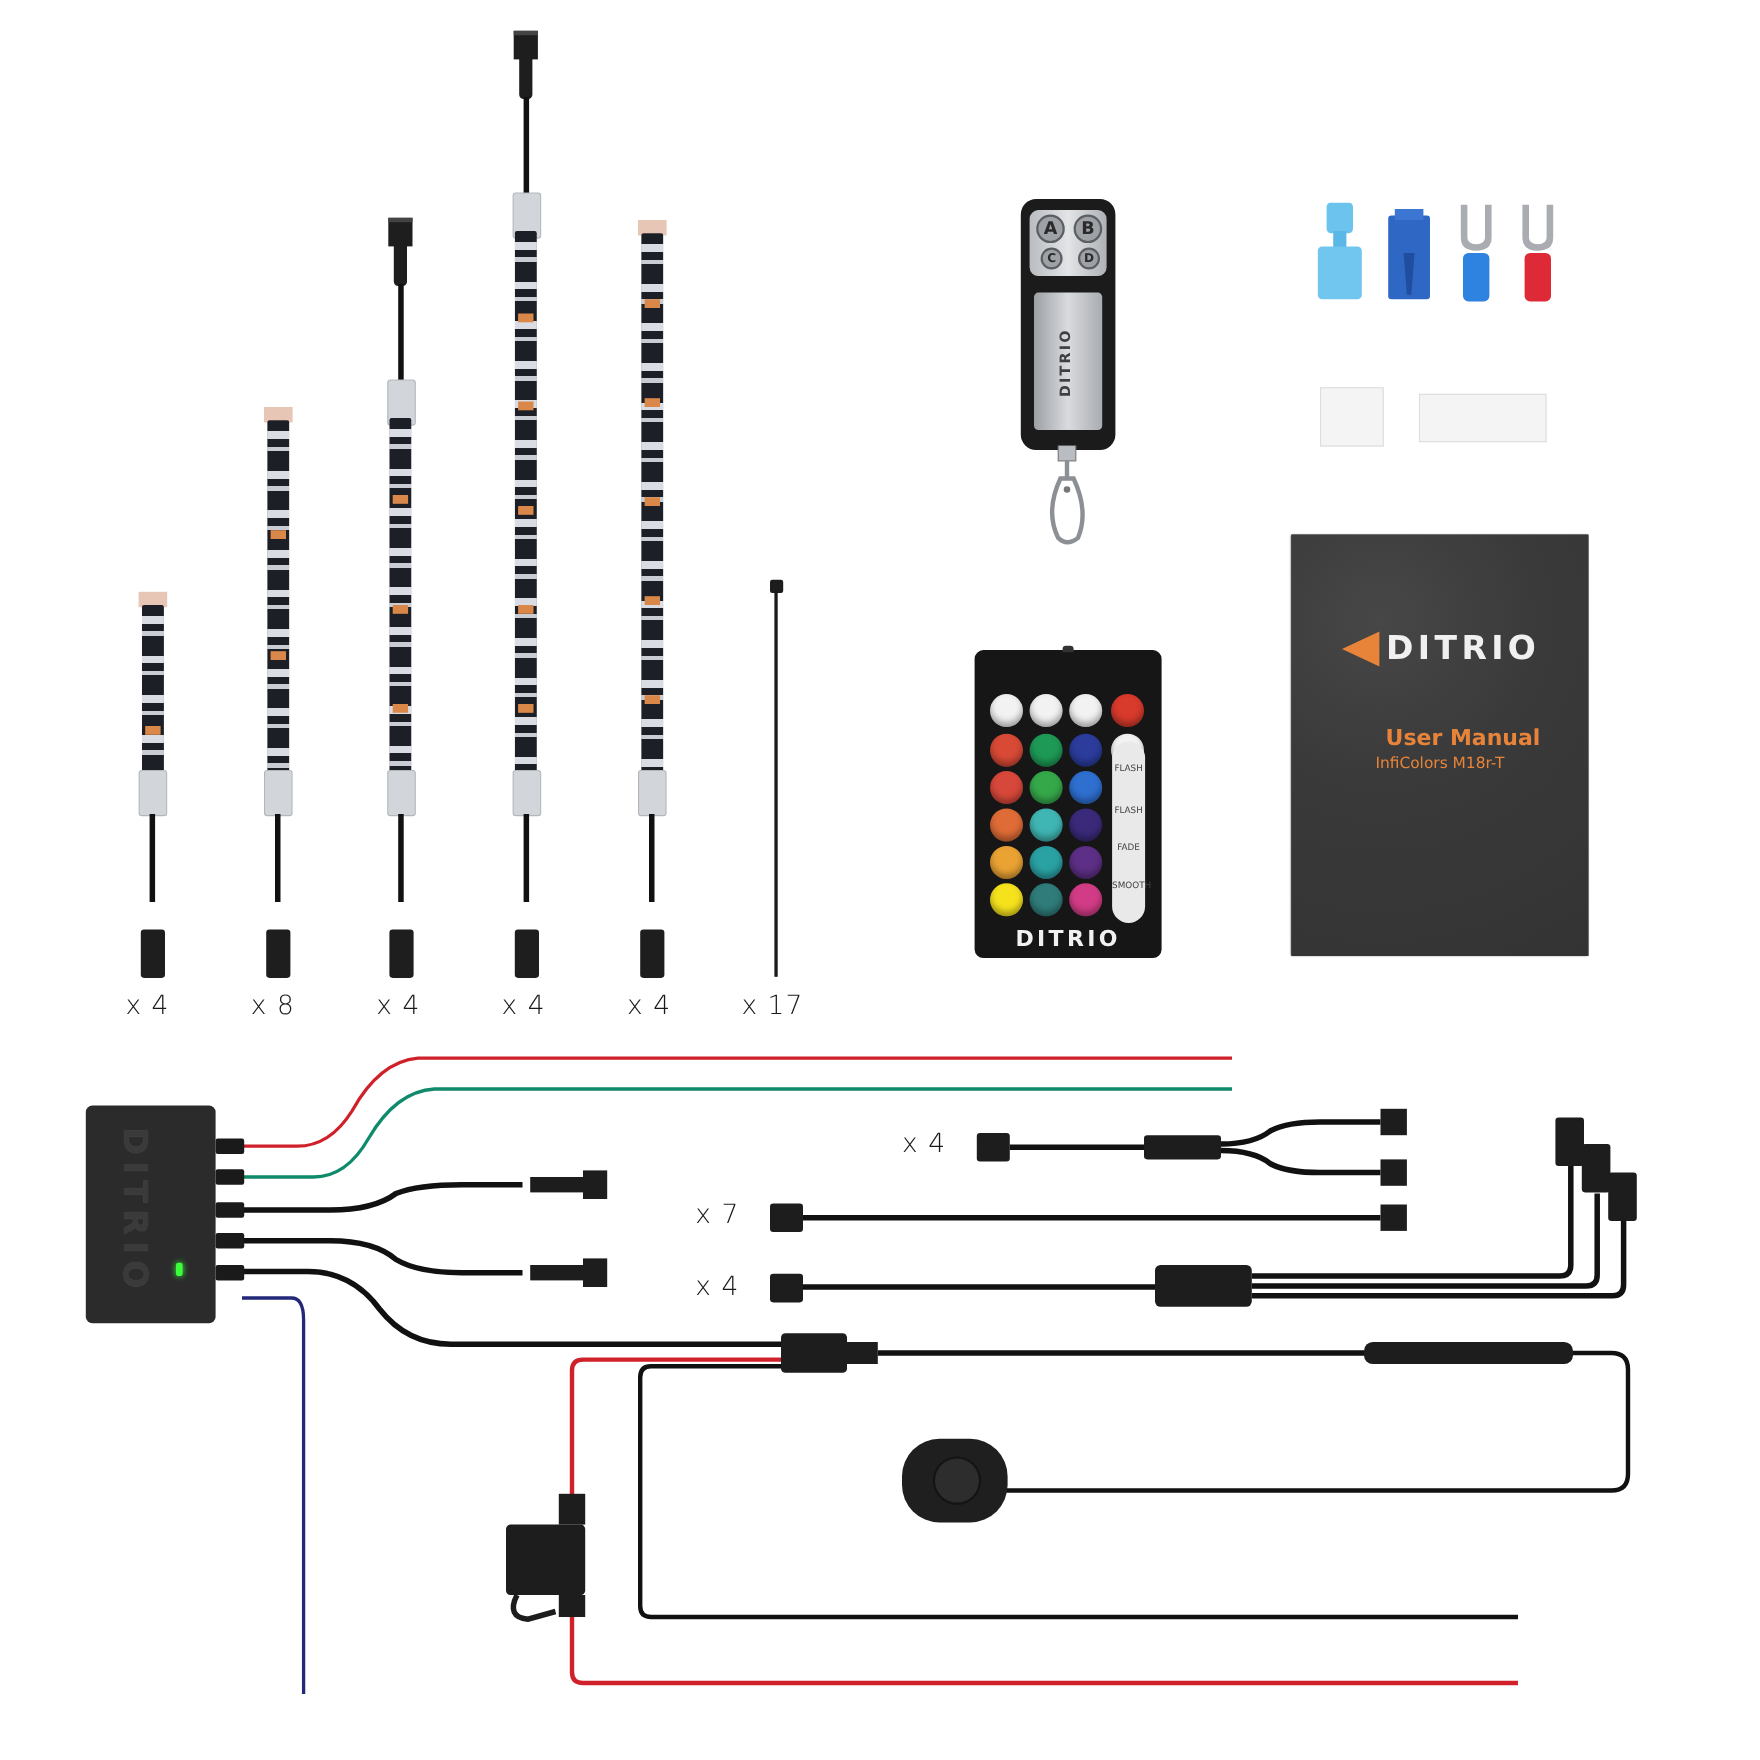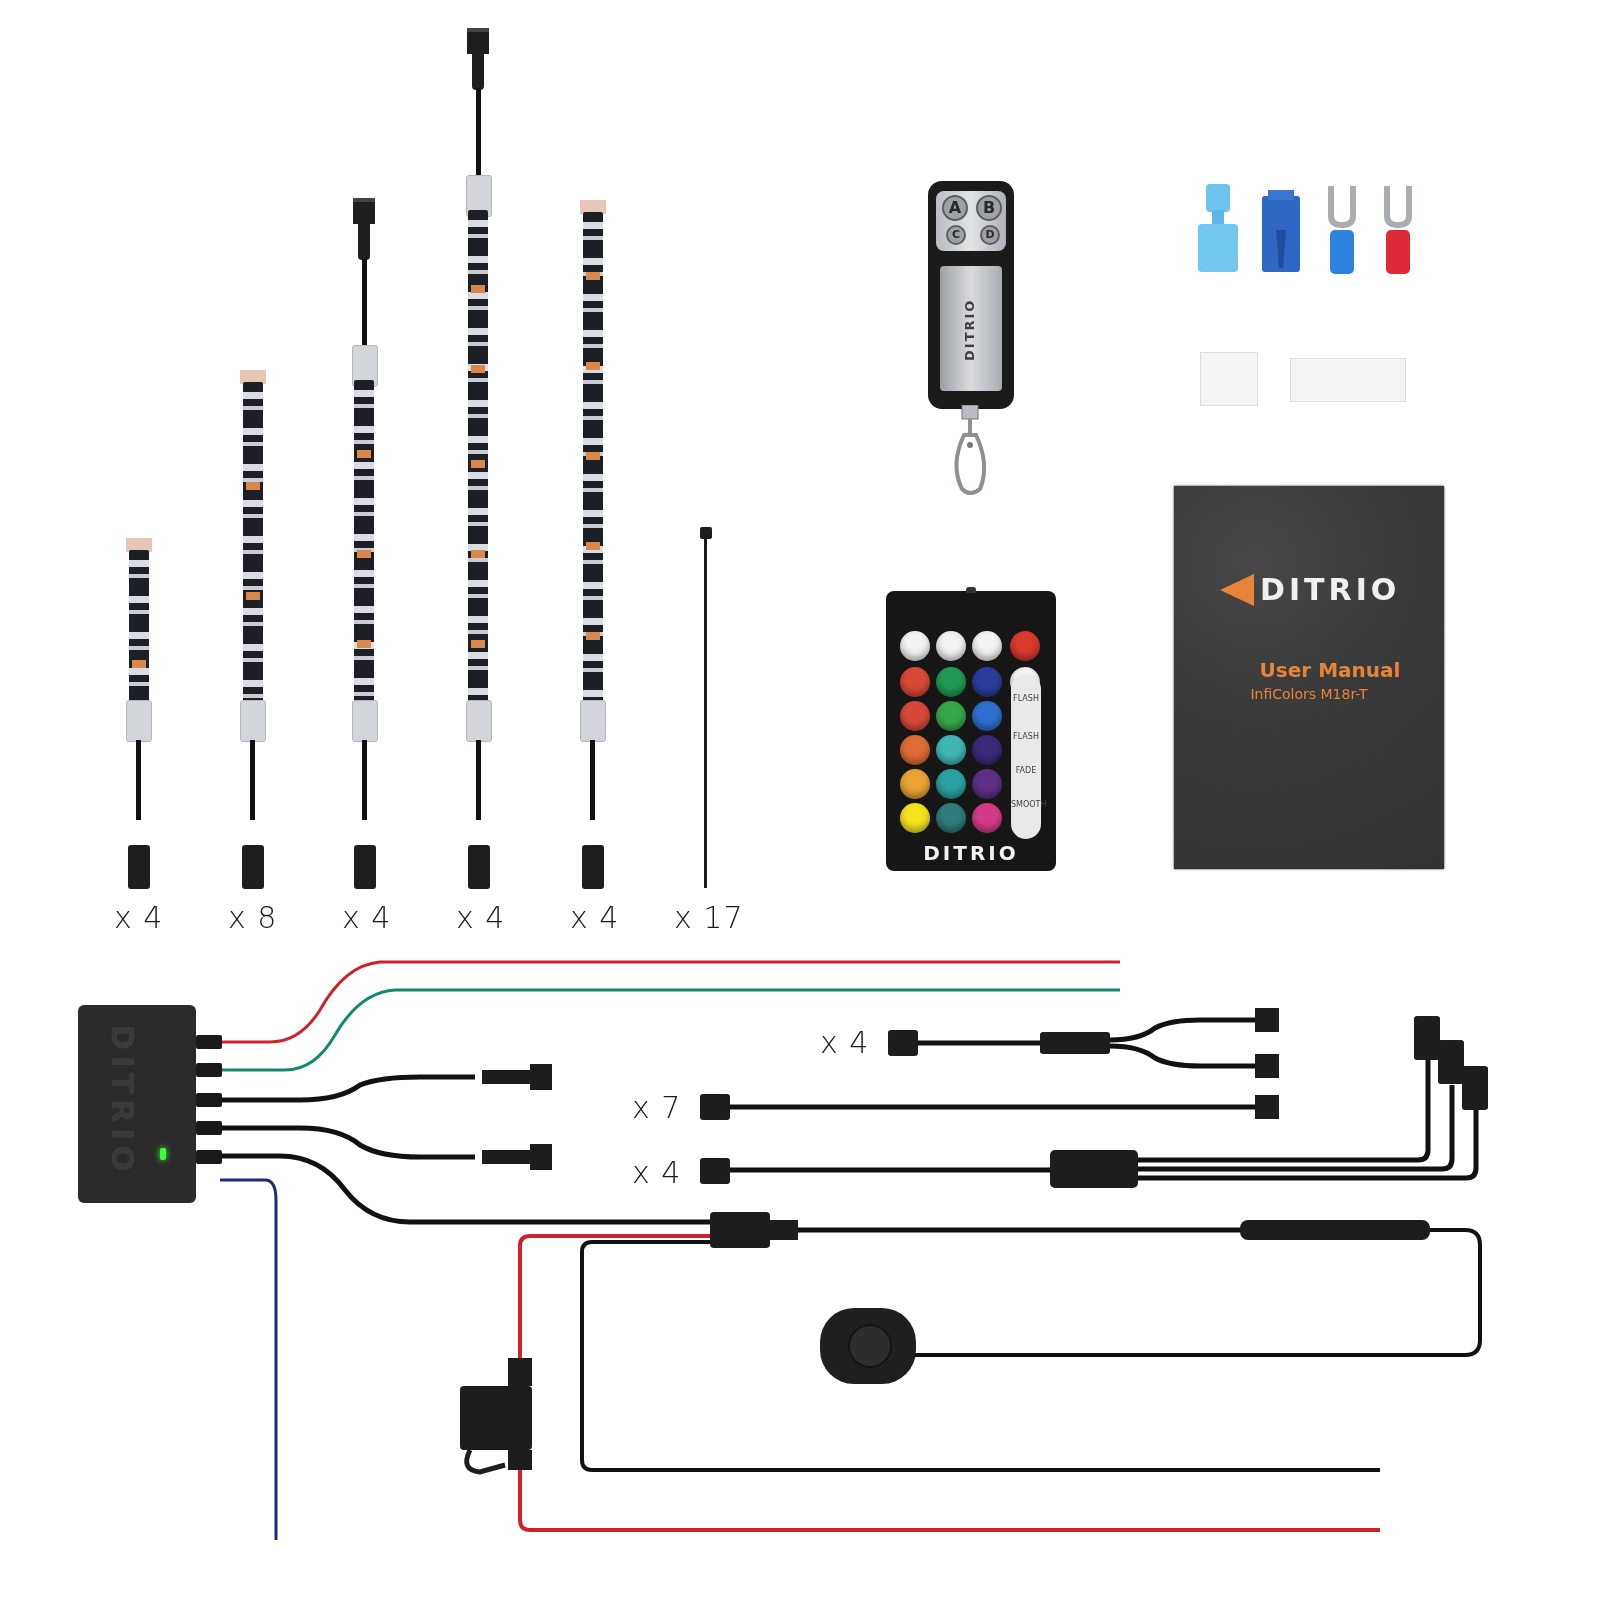--- a/index.html
+++ b/index.html
@@ -1,18 +1,18 @@
 <!DOCTYPE html>
 <html><head>
 <meta charset="utf-8">
 <style>
   html,body{margin:0;padding:0;background:#ffffff;}
   body{width:1600px;height:1600px;position:relative;overflow:hidden;font-family:"DejaVu Sans","Liberation Sans",sans-serif;}
   .abs{position:absolute;}
-  .qty{position:absolute;font-size:30px;color:#1a1a1a;font-weight:300;letter-spacing:1px;font-family:"DejaVu Sans",sans-serif;}
+  .qty{position:absolute;font-size:24px;color:#1a1a1a;font-weight:300;letter-spacing:1px;font-family:"DejaVu Sans",sans-serif;}
   
   .strip{position:absolute;width:20px;background:#1c1f26;border-radius:2px;
     background-image:repeating-linear-gradient(180deg,#1c1f26 0 10px,#d9dde3 10px 17px,#1c1f26 17px 24px,#c9cdd3 24px 28px,#1c1f26 28px 36px);}
   .strip .amber{position:absolute;left:3px;width:14px;height:8px;background:#d9884a;}
   .capTopP{position:absolute;width:26px;height:14px;background:#e7c6b6;}
   .boot{position:absolute;width:24px;height:40px;background:#d2d6da;border:1px solid #b3b7bc;border-radius:3px;}
   .wire{position:absolute;width:5px;background:#111;}
   .plugF{position:absolute;width:22px;height:44px;background:#1e1e1e;border-radius:3px;}
   .plugM{position:absolute;width:22px;height:22px;background:#1e1e1e;border-top:4px solid #444;}
   .plugMstem{position:absolute;width:12px;height:40px;background:#1e1e1e;border-radius:0 0 4px 4px;}

